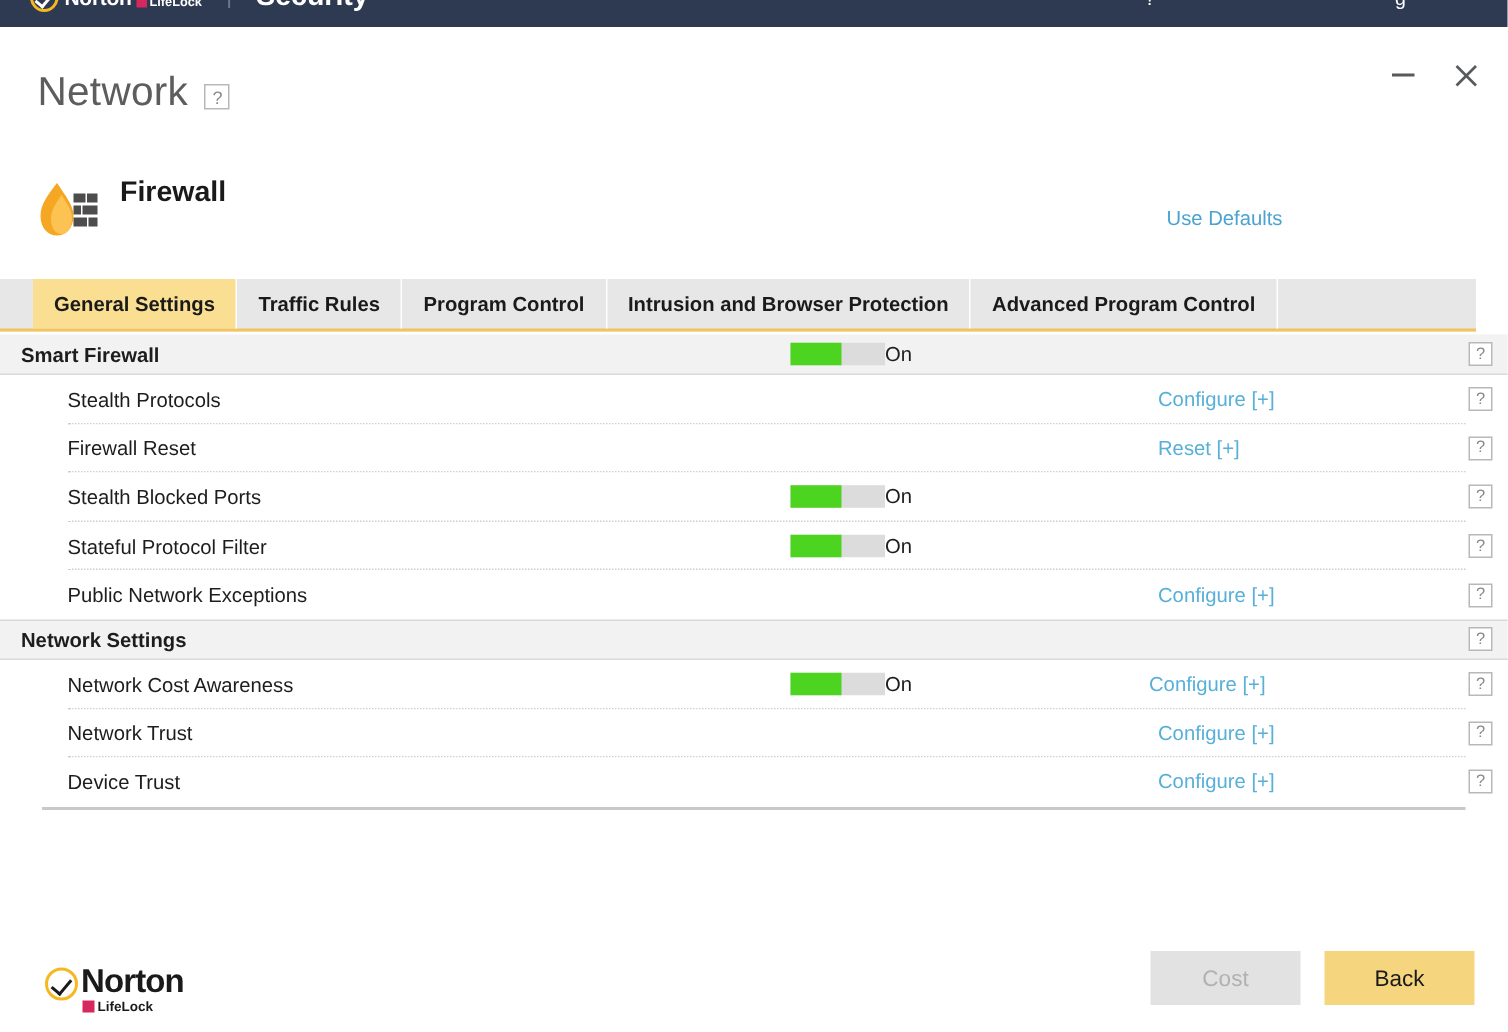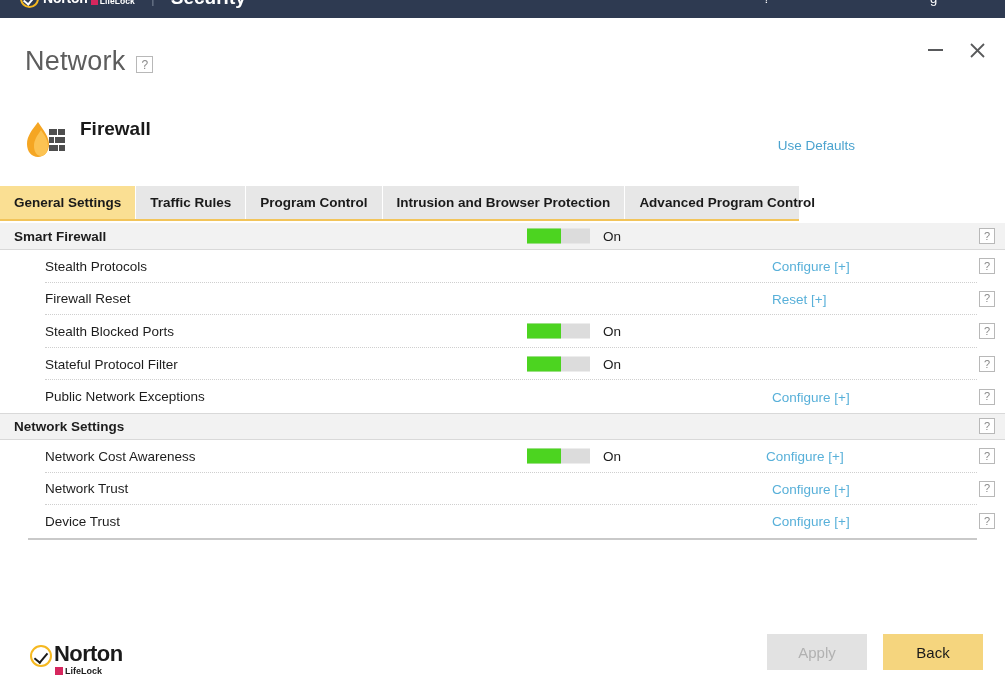--- a/index.html
+++ b/index.html
@@ -102,21 +102,21 @@
   .module-title {
     margin-left: 12px; font-size: 19px; font-weight: bold; color: #1a1a1a;
   }
   .use-defaults {
     position: absolute; right: 22px; top: 20px;
     font-size: 13.5px; color: #4ba3cf; cursor: pointer;
   }
 
   
   .tabs {
-    position: absolute; top: 186px; left: 0; width: 799px;
+    position: absolute; top: 186px; left: 0; width: 984px;
     height: 35px;
     background: #e7e7e7;
     display: flex; align-items: stretch;
     border-bottom: 2px solid #f2c45a;
   }
   .tab-spacer { width: 22px; }
   .tab {
     padding: 0 14px;
     display: flex; align-items: center;
     font-size: 13.5px; font-weight: bold; color: #1a1a1a;
@@ -153,21 +153,21 @@
     font-size: 13.5px; color: #1d1d1d;
   }
   .row.section .row-label {
     font-weight: bold; margin-left: 14px; font-size: 13.5px;
   }
   .row.item .row-label { margin-left: 45px; }
 
   .toggle-wrap {
     position: absolute; left: 527px; top: 50%;
     transform: translateY(-50%);
-    display: flex; align-items: center; gap: 13px;
+    display: flex; align-items: center; 
   }
   .toggle {
     width: 63px; height: 15px;
     background: #dcdcdc; cursor: pointer;
     display: block; position: relative;
   }
   .toggle .knob {
     position: absolute; left: 0; top: 0;
     width: 34px; height: 15px; background: #4cd420;
   }
@@ -398,15 +398,15 @@
   <span class="fl-texts">
     <span class="fl-norton">Norton</span>
     <span class="fl-lifelock">
       <span class="ll-sq"></span>
         <span>LifeLock</span>
     </span>
   </span>
 </div>
 
 <div class="footer-buttons">
-  <button class="btn disabled">Apply</button>
+  <button class="btn disabled">Cost</button>
   <button class="btn">Back</button>
 </div>
 
 </body></html>

